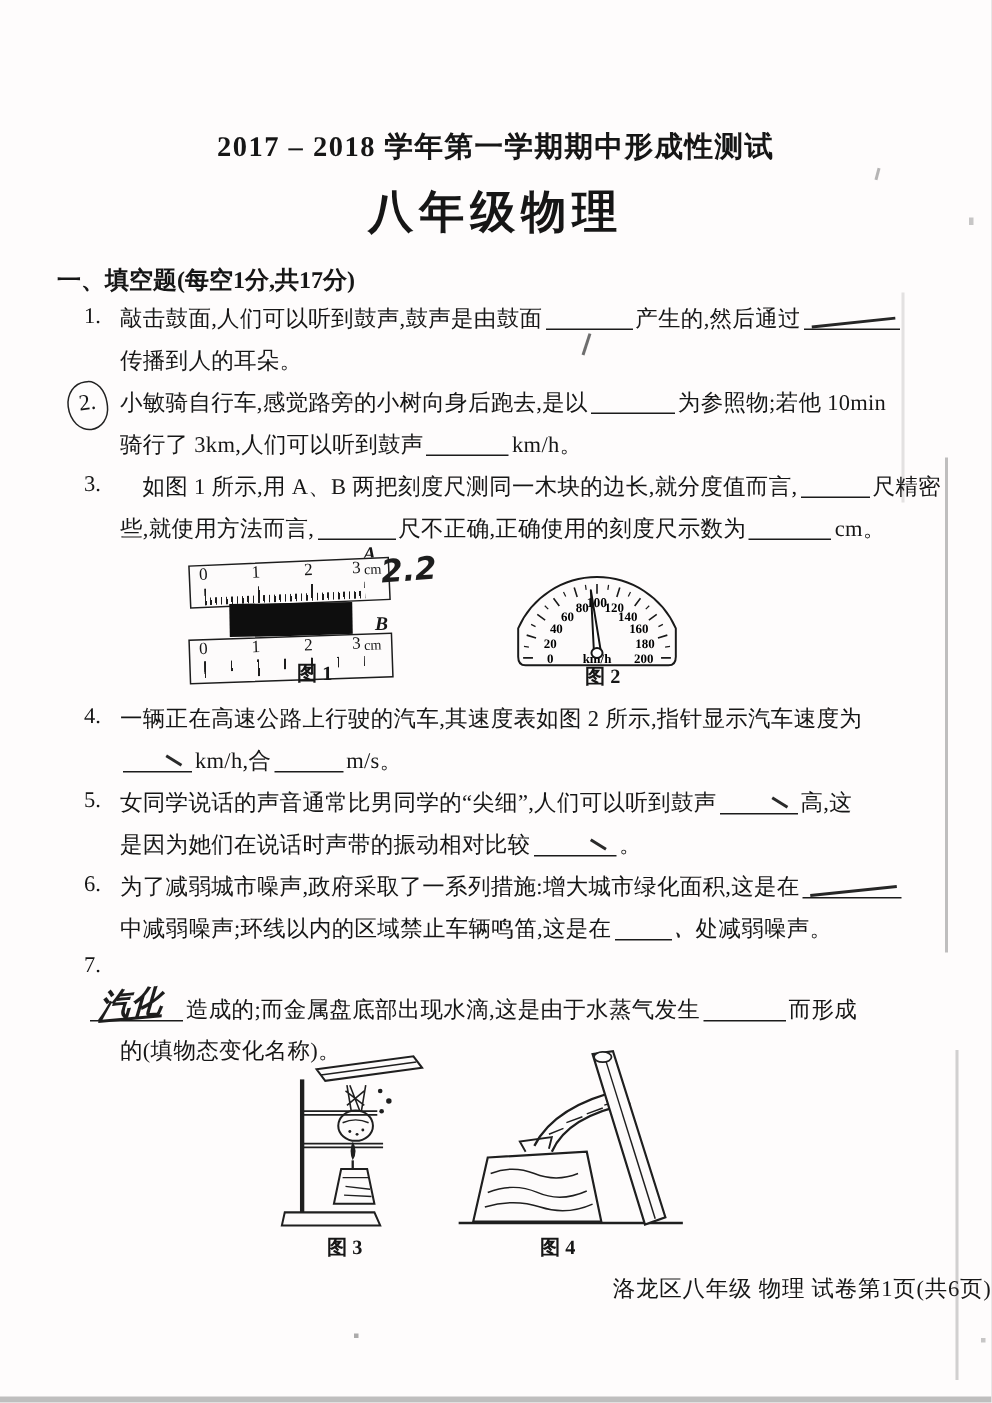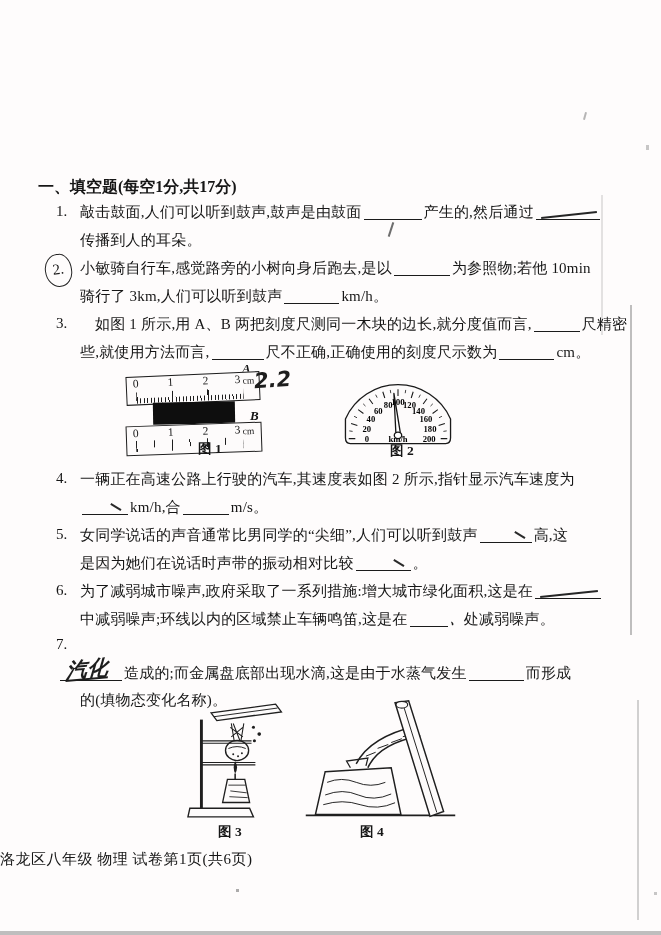--- a/index.html
+++ b/index.html
@@ -39,30 +39,32 @@
      background-size:100% 11px,100% 5px;background-position:bottom left,bottom left;
      background-repeat:no-repeat;}
   .ticksB{position:absolute;left:9px;top:14px;width:107px;height:11px;
      background-image:
        repeating-linear-gradient(90deg,#1d1d1d 0 1.2px,transparent 1.2px 35.6px),
        repeating-linear-gradient(90deg,#1d1d1d 0 1px,transparent 1px 17.8px);
      background-size:100% 11px,100% 7px;background-position:top left,top left;
      background-repeat:no-repeat;}
   .block{position:absolute;background:#0e0e0e;}
   .ruler-letter{position:absolute;font-size:13px;font-style:italic;font-weight:700;}
-  .footer{position:absolute;top:850px;left:0;width:100%;text-align:left;font-size:15px;
+  .footer{position:absolute;top:850px;left:0;width:100%;text-align:right;font-size:15px;
         letter-spacing:.5px;}
   .artifact{position:absolute;background:#4a4a4a;}
   svg text{font-family:"Liberation Serif","DejaVu Serif",serif;}
 </style>
 </head>
 <body>
 
 <div class="page">
 
+  <h1 class="title">2017 – 2018 学年第一学期期中形成性测试</h1>
+  <h2 class="subtitle">八年级物理</h2>
   <div class="sec">一、填空题(每空1分,共17分)</div>
 
   <span class="qnum" style="left:56px;top:203px">1.</span>
   <div class="line" style="left:80px;top:203px">
     <span>敲击鼓面,人们可以听到鼓声,鼓声是由鼓面</span><span class="blank" style="width:58px"></span><span>产生的,然后通过</span><span class="blank b-strike" style="width:64px"></span>
   </div>
   <div class="line" style="left:80px;top:231px">
     <span>传播到人的耳朵。</span>
   </div>
 

